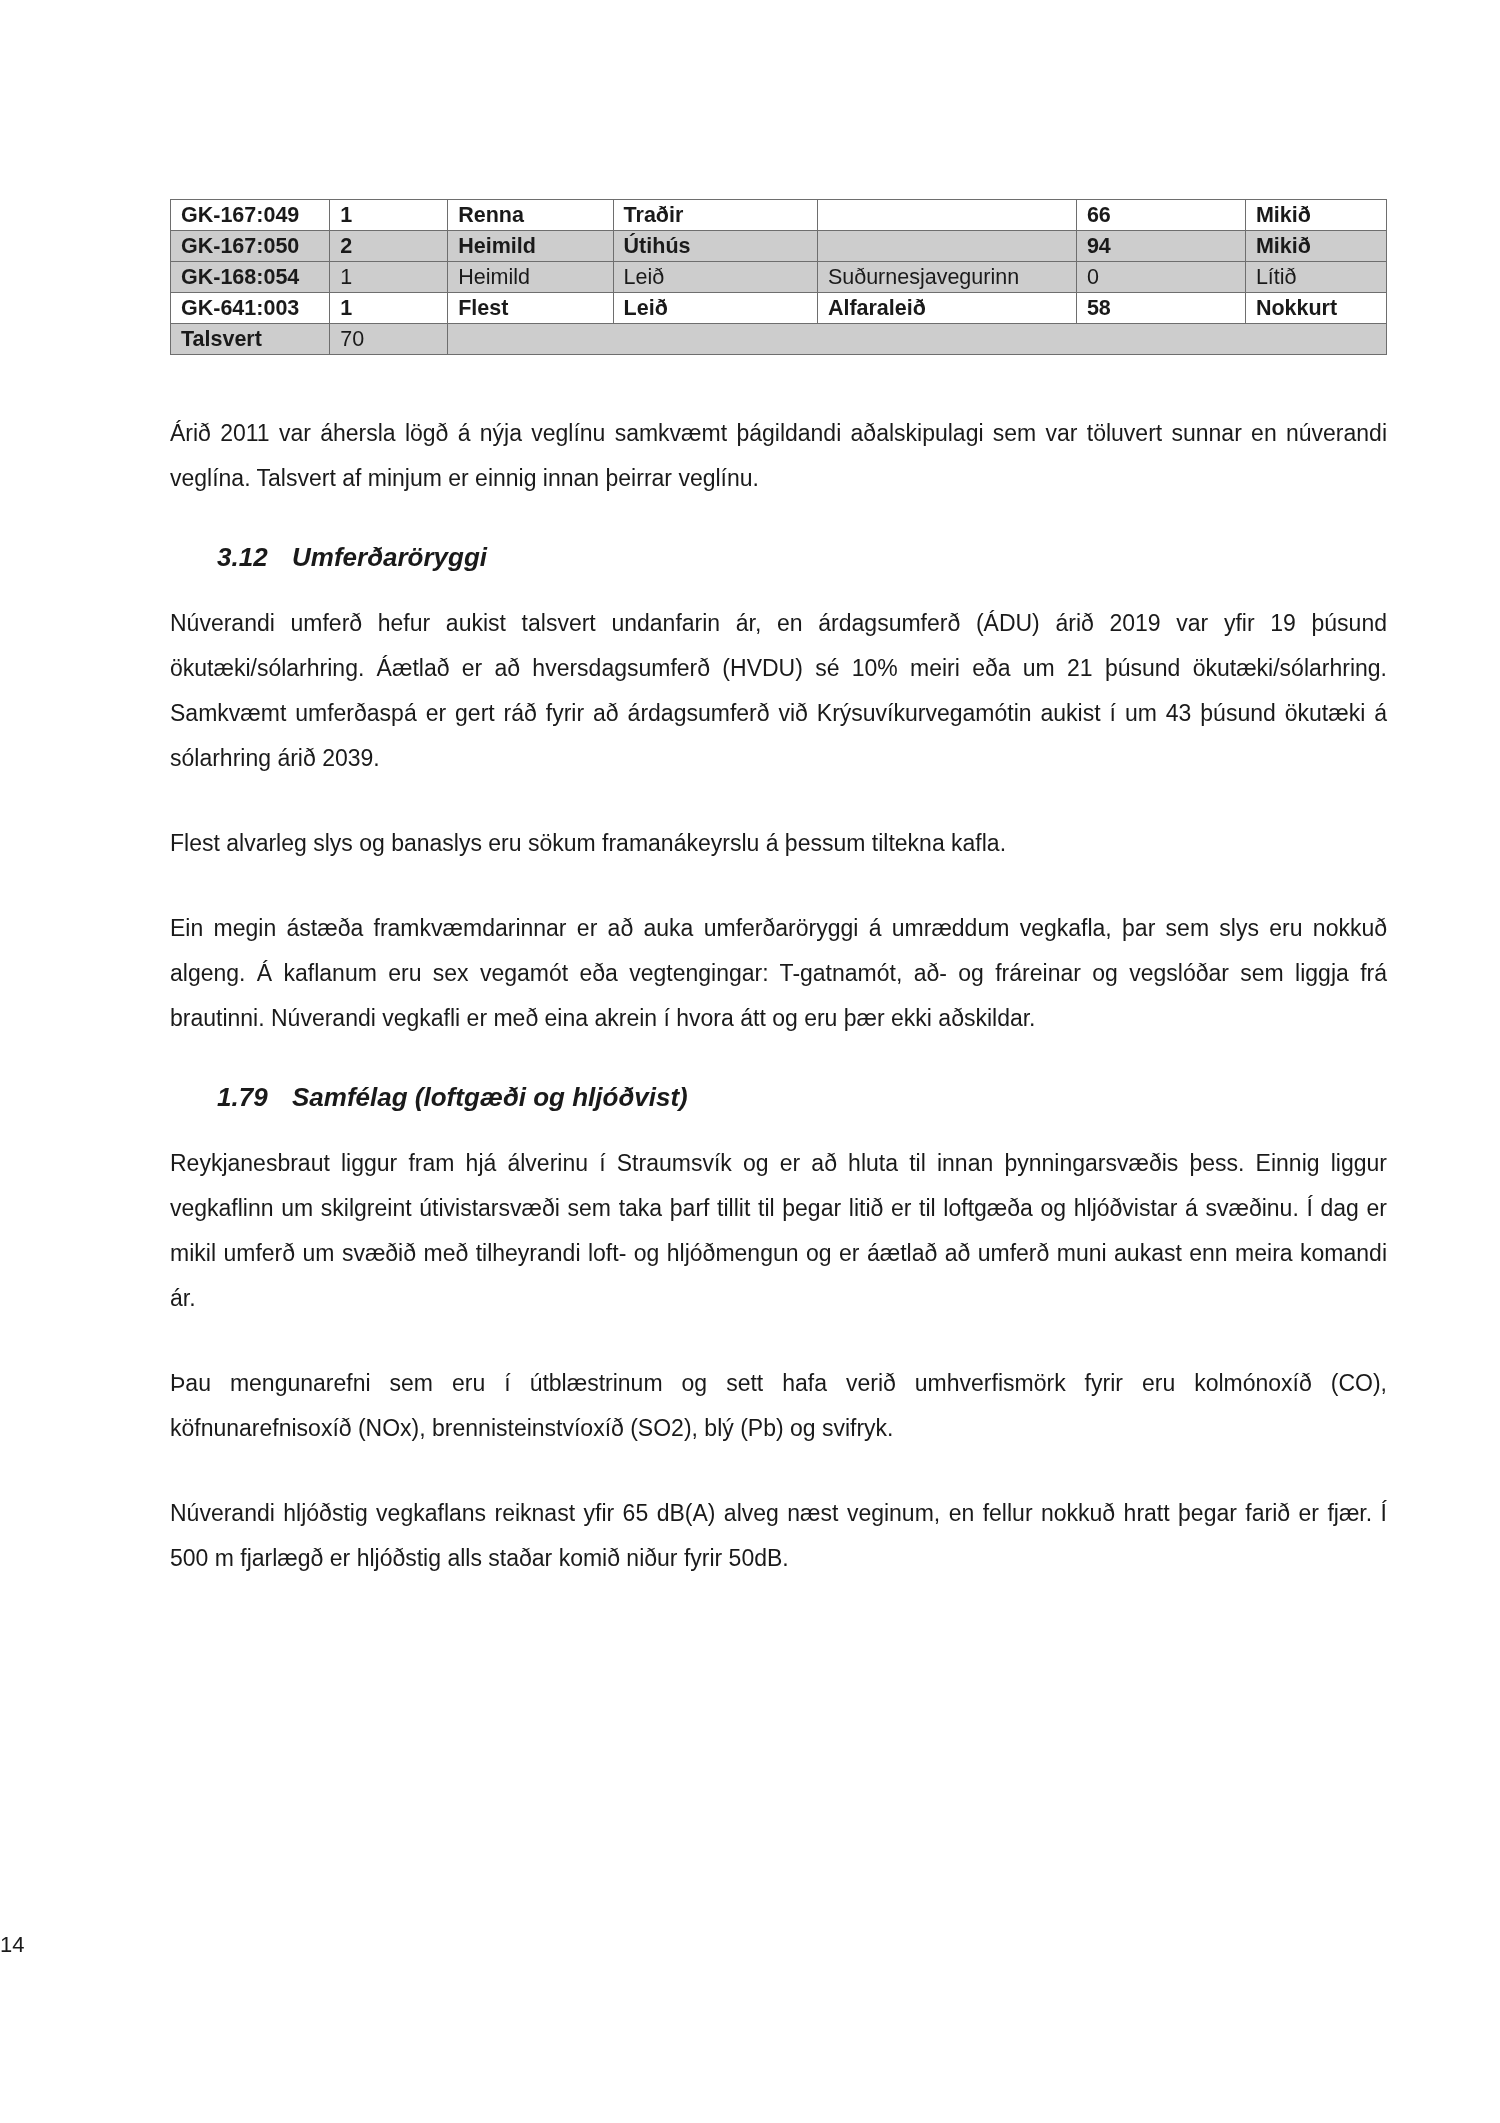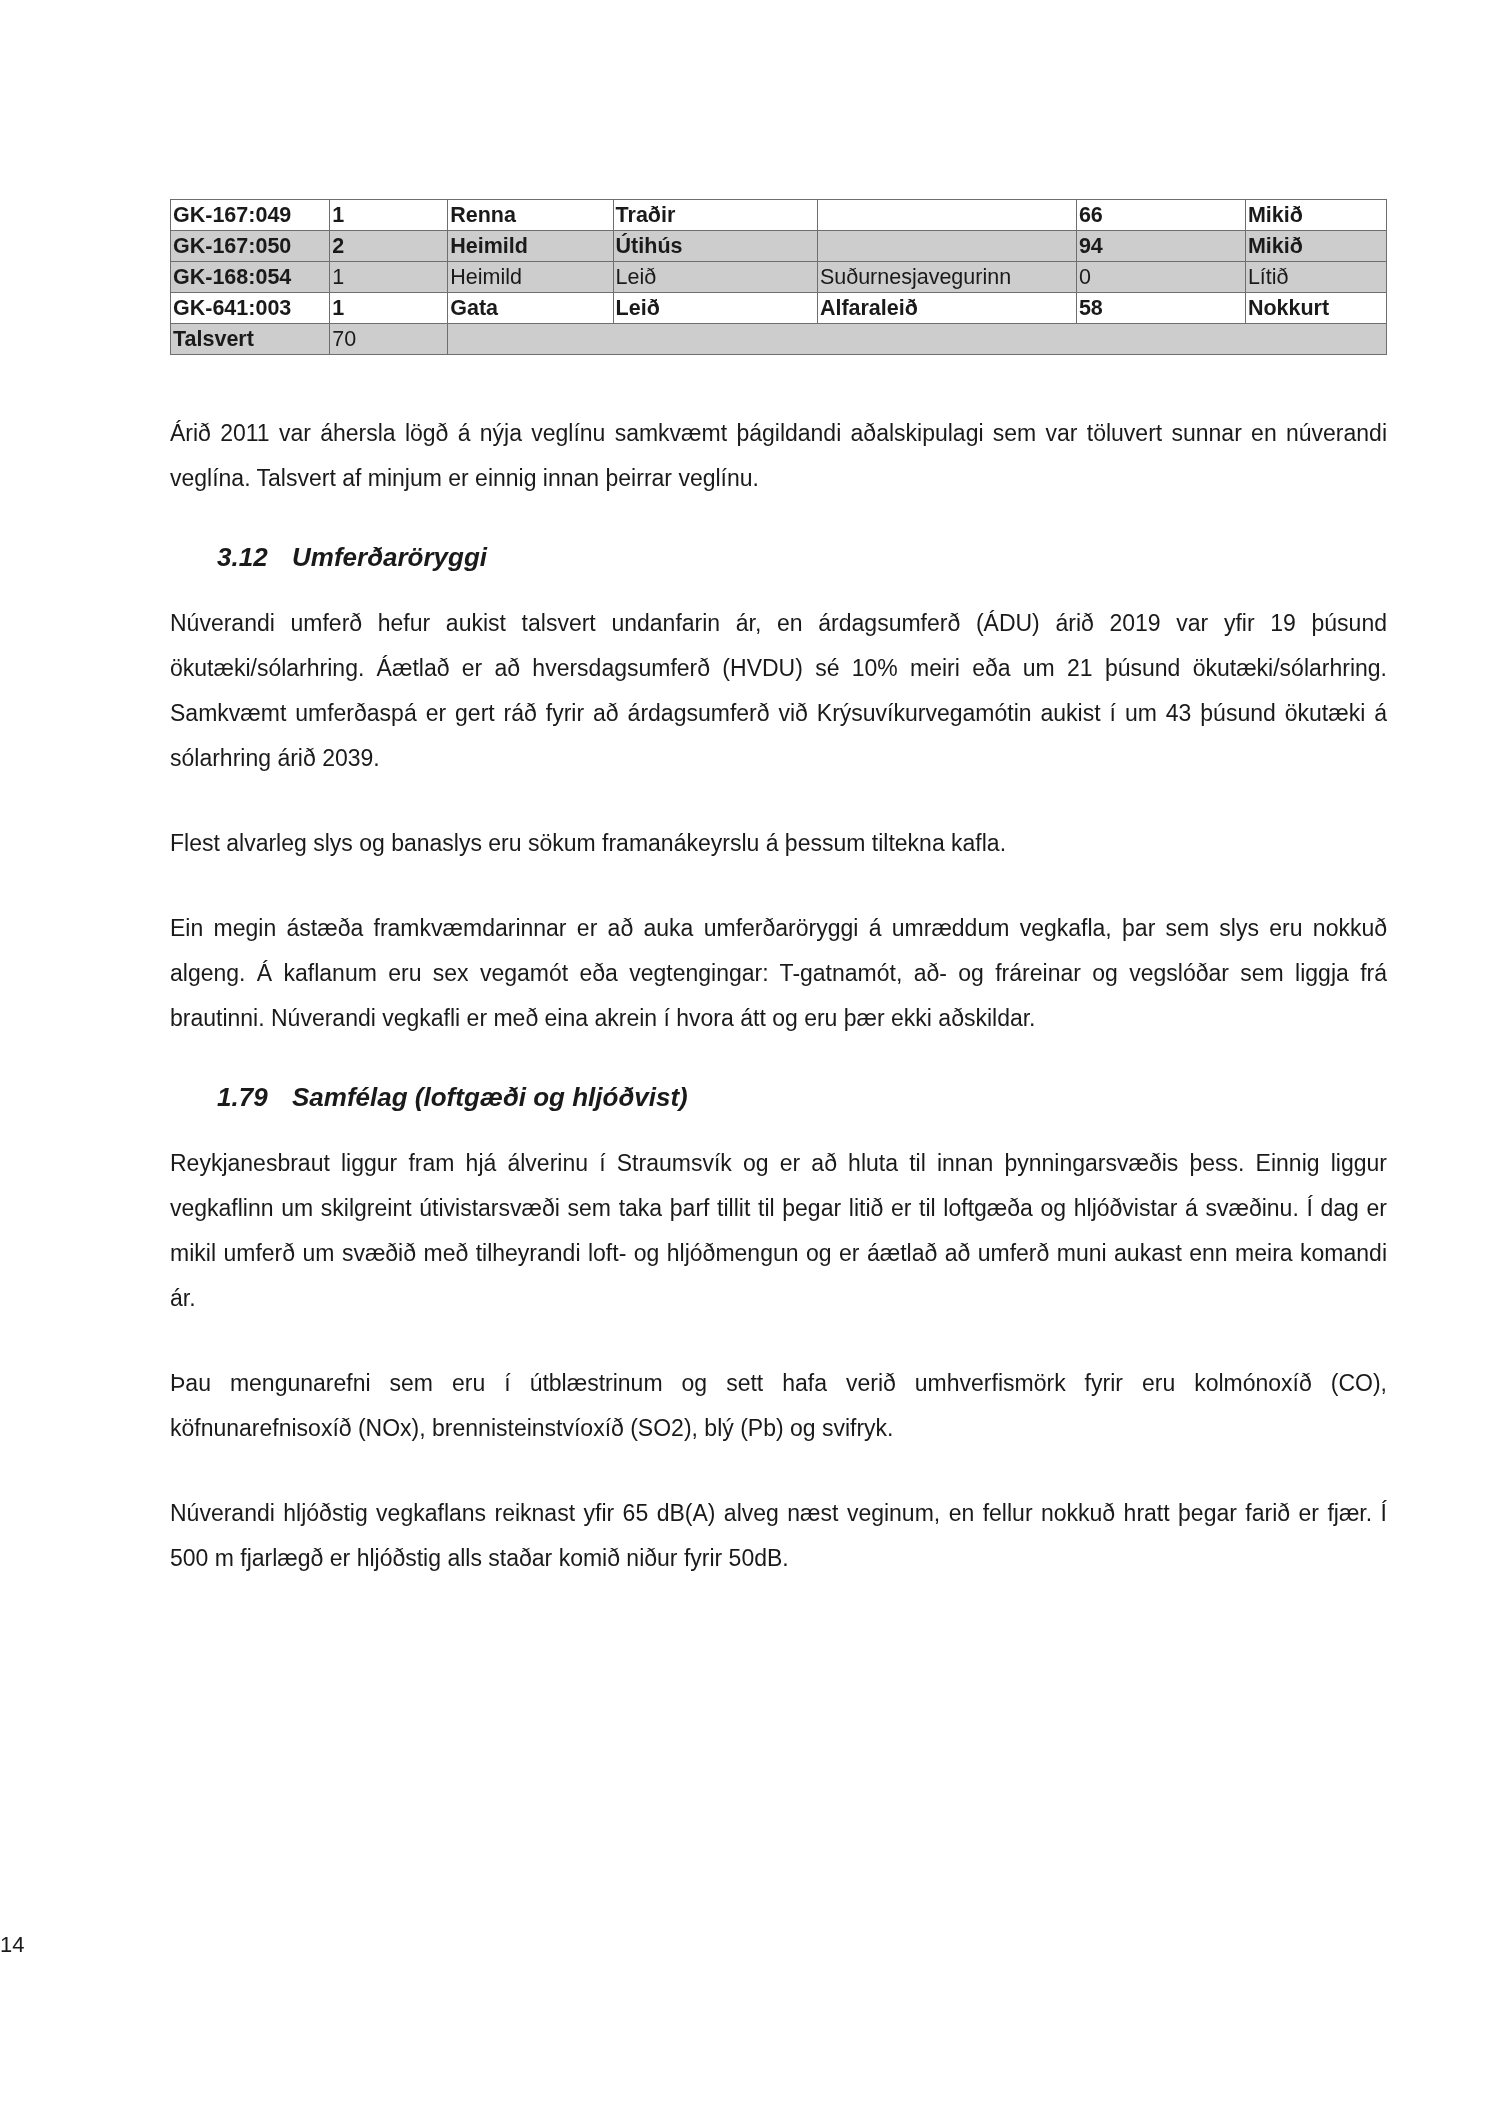--- a/index.html
+++ b/index.html
@@ -20,21 +20,21 @@
   
   table.minjar {
     width:100%;
     border-collapse:collapse;
     margin-bottom:56px;
     table-layout:fixed;
   }
   table.minjar td {
     border:1px solid var(--border, #6e6e6e);
     height:31px;
-    padding:1px 2px;
+    padding:1px 10px;
     font-size:21.5px;
     vertical-align:middle;
     overflow:hidden;
     white-space:nowrap;
   }
   tr.shaded td { background:var(--shade, #cdcdcd); }
   tr.bold-row td { font-weight:bold; }
   td.first-bold { font-weight:bold; }
   
   p.body {
@@ -103,21 +103,21 @@
           <td>1</td>
           <td>Heimild</td>
           <td>Leið</td>
           <td>Suðurnesjavegurinn</td>
           <td>0</td>
           <td>Lítið</td>
         </tr>
         <tr class="bold-row">
           <td>GK-641:003</td>
           <td>1</td>
-          <td>Gata</td>
+          <td>Flest</td>
           <td>Leið</td>
           <td>Alfaraleið</td>
           <td>58</td>
           <td>Nokkurt</td>
         </tr>
         <tr class="shaded">
           <td class="first-bold">Talsvert</td>
           <td>70</td>
           <td colspan="5"></td>
         </tr>

